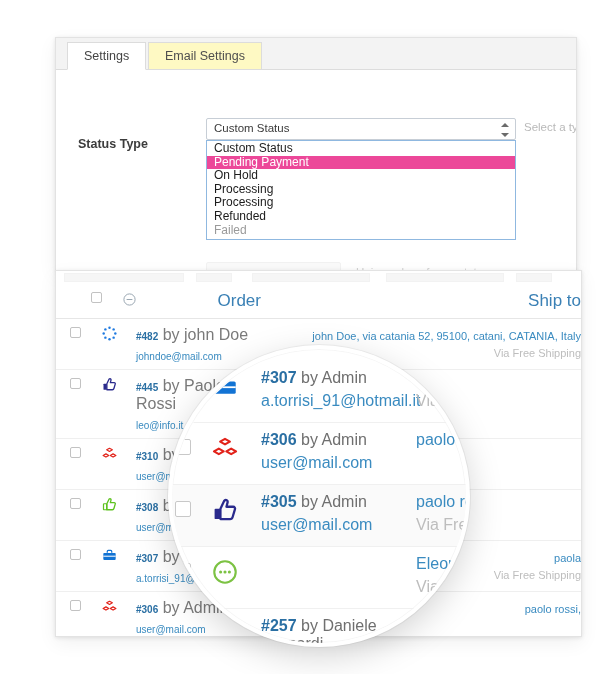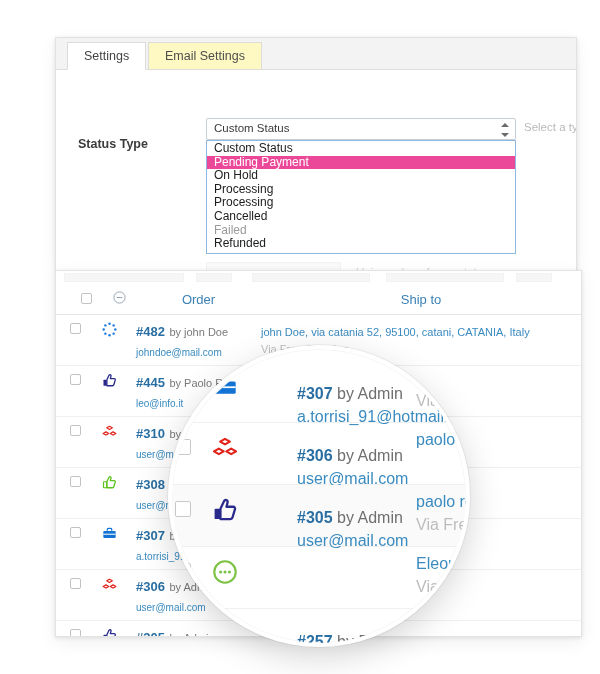--- a/index.html
+++ b/index.html
@@ -97,38 +97,38 @@
   .tb.b{left:140px;width:36px;}
   .tb.c{left:196px;width:118px;}
   .tb.d{left:330px;width:118px;}
   .tb.e{left:460px;width:36px;}
 
   table.orders{
     position:absolute;left:0;top:14px;width:100%;border-collapse:collapse;
     table-layout:fixed;
   }
   table.orders th{
-    text-align:center;font-size:13px;font-weight:normal;color:#3a80b5;
+    text-align:right;font-size:17px;font-weight:normal;color:#3a80b5;
     padding:6px 0 7px 0;border-bottom:1px solid #e6e6e6;
   }
   table.orders td{
     padding:7px 0 7px 0;border-bottom:1px solid #efefef;vertical-align:top;
   }
   .c-check{width:32px;padding-left:14px !important;}
   .c-ico{width:34px;}
   .c-order{width:125px;}
-  .c-ship{width:auto;}
+  .c-ship{width:auto;text-align:right;}
 
   .cbox{
     display:inline-block;width:11px;height:11px;border:1px solid #c2c2c2;
     background:#fff;border-radius:2px;box-sizing:border-box;vertical-align:top;margin-top:1px;
   }
 
-  .ordnum{font-size:13px;color:#2a6fa3;font-weight:bold;}
-  .ordby{font-size:11px;color:#7a7a7a;}
+  .ordnum{font-size:10px;color:#2a6fa3;font-weight:bold;}
+  .ordby{font-size:16px;color:#7a7a7a;}
   .ordmail{font-size:10px;color:#3a8bc0;display:block;margin-top:7px;}
   .shipaddr{font-size:11px;color:#3a8bc0;}
   .shipvia{font-size:11px;color:#bdbdbd;display:block;margin-top:3px;}
 
   
   .ico{display:inline-block;width:17px;height:17px;position:relative;}
   .ico svg{display:block;}
 
   
   .lens{
@@ -153,21 +153,21 @@
     position:relative;height:62px;box-sizing:border-box;
     border-bottom:1px solid #f0f0f0;
     padding-top:12px;
   }
   .lrow.alt{background:#fafafa;}
   .lrow .lchk{
     position:absolute;left:9px;top:16px;width:16px;height:16px;
     border:1px solid #c8c8c8;background:#fff;border-radius:2px;box-sizing:border-box;
   }
   .lrow .lico{position:absolute;left:46px;top:12px;width:26px;height:26px;}
-  .lrow .lord{position:absolute;left:95px;top:24px;width:150px;margin-left:36px;}
+  .lrow .lord{position:absolute;left:95px;top:8px;width:150px;}
   .lnum{font-size:16px;color:#2a6fa3;font-weight:bold;}
   .lby{font-size:16px;color:#6f6f6f;}
   .lmail{display:block;margin-top:5px;font-size:16px;color:#3a8bc0;}
   .lrow .lship{position:absolute;left:250px;top:8px;width:175px;}
   .lsa{font-size:16px;color:#3a8bc0;white-space:nowrap;}
   .lsv{display:block;margin-top:5px;font-size:16px;color:#bdbdbd;white-space:nowrap;}
   .lrow.tall{height:88px;}
 
   
   .ghost-top{height:22px;}
@@ -201,23 +201,22 @@
       </div>
 
       <div class="select-hint">Select a type</div>
 
       <div class="option-list">
         <div class="opt">Custom Status</div>
         <div class="opt sel">Pending Payment</div>
         <div class="opt">On Hold</div>
         <div class="opt">Processing</div>
         <div class="opt">Processing</div>
-        <div class="opt">Cancelled</div>
+        <div class="opt">Refunded</div>
         <div class="opt dim">Failed</div>
-        <div class="opt">Refunded</div>
       </div>
 
       <div class="field-label lbl-slug">Slug</div>
       <div class="slug-input"></div>
       <div class="slug-hint">Unique slug of your status</div>
 
     </div>
   </div>
 
   <div class="panel2">

